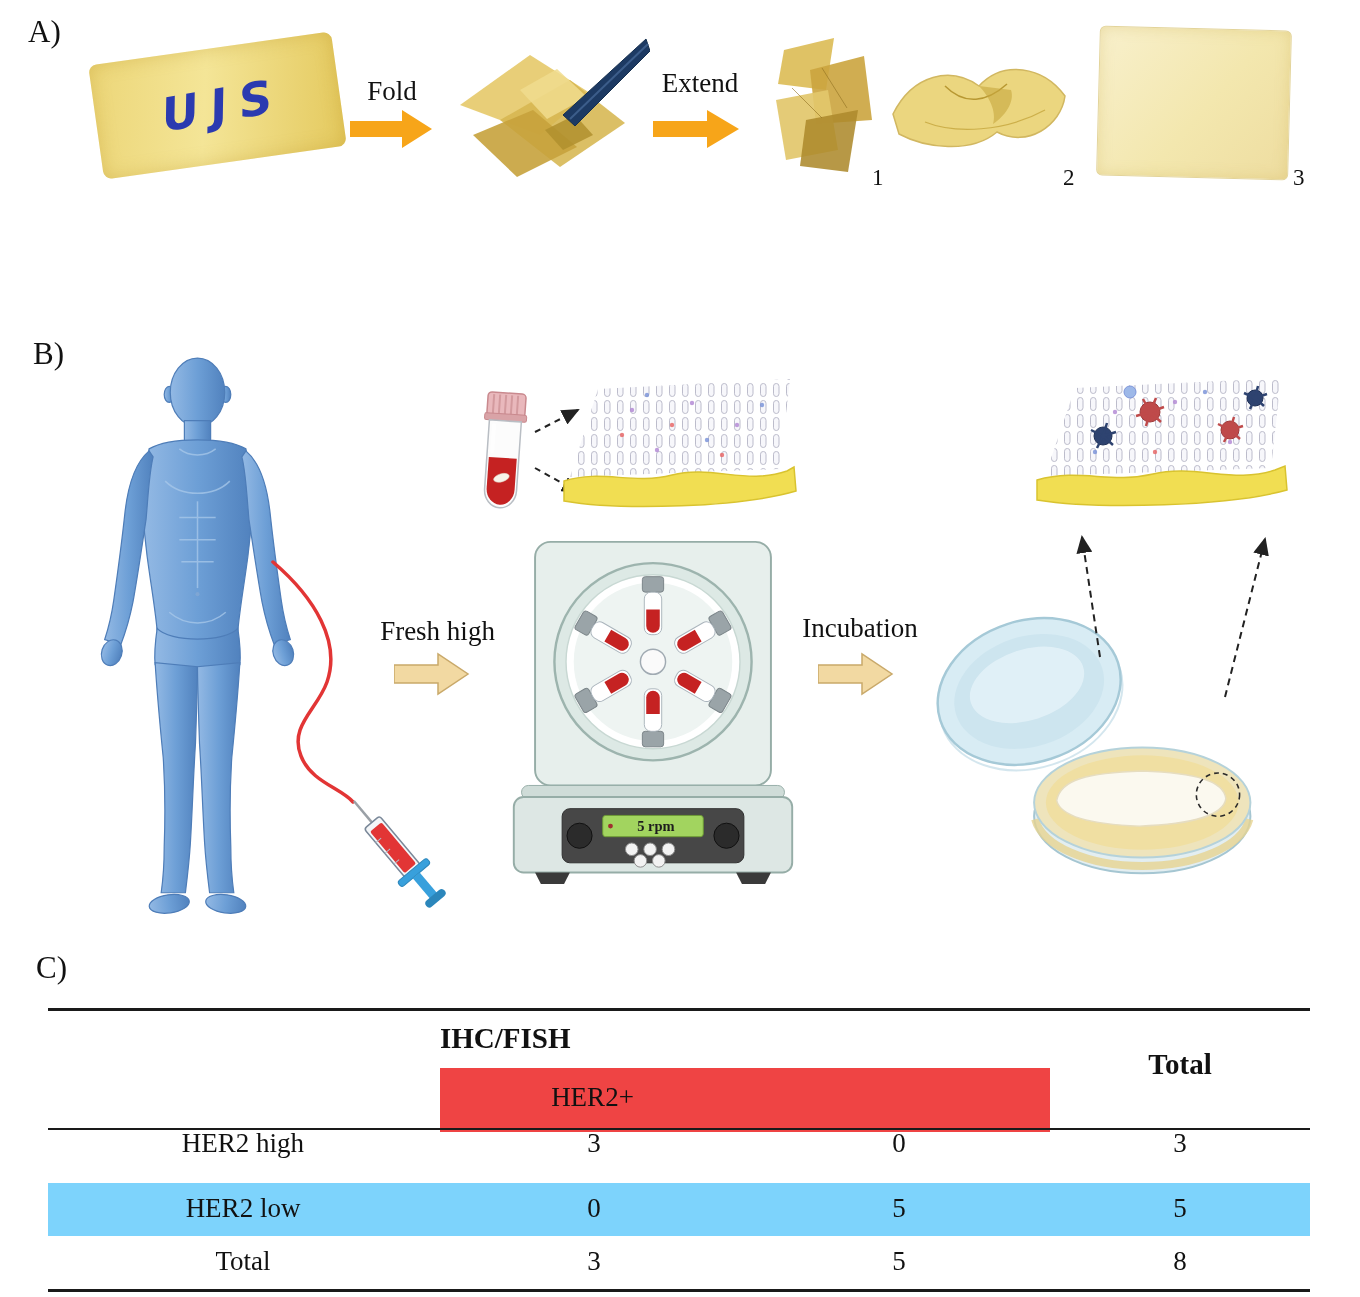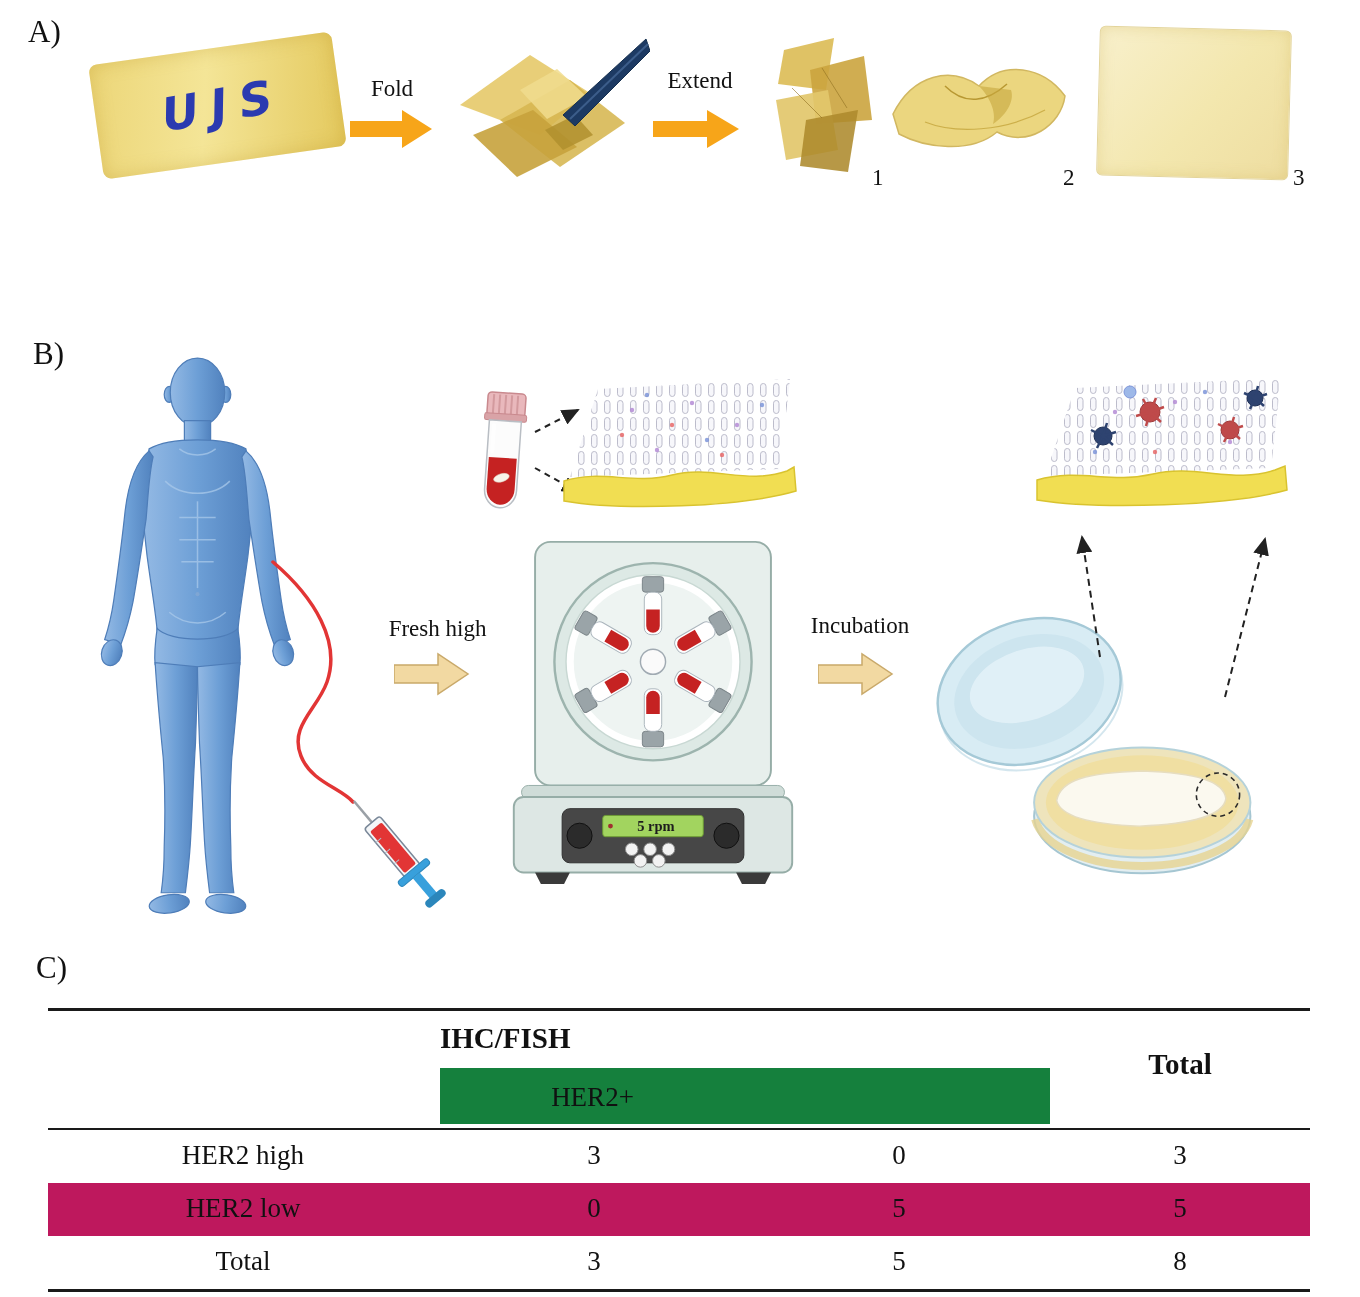--- a/index.html
+++ b/index.html
@@ -1,20 +1,20 @@
 <!DOCTYPE html>
 <html><head>
 <meta charset="utf-8">
 <style>
   html,body{margin:0;padding:0;background:#ffffff;}
   #canvas{position:relative;width:1360px;height:1297px;background:#ffffff;overflow:hidden;
           font-family:"Liberation Serif",serif;color:#111;}
   .abs{position:absolute;}
   .panel-label{font-size:31px;color:#111;}
-  .cap-label{font-size:23px;color:#111;text-align:center;}
+  .cap-label{font-size:27px;color:#111;text-align:center;}
   .num-label{font-size:23px;color:#111;}
 
   
   .film-ujs{left:95px;top:48px;width:245px;height:115px;transform:rotate(-8deg);
     background:linear-gradient(100deg,#ecd678 0%,#f4e597 45%,#e4c95e 100%);
     border-radius:8px;box-shadow:inset 0 0 18px rgba(190,150,40,.35);
     display:flex;align-items:center;justify-content:center;}
   .film-ujs span{font-family:"DejaVu Sans",sans-serif;font-style:italic;font-weight:bold;
     font-size:46px;letter-spacing:12px;color:#2b3ab0;transform:rotate(-2deg);padding-left:10px;}
   .sample3{left:1098px;top:28px;width:190px;height:148px;transform:rotate(1.5deg);
@@ -22,26 +22,26 @@
     border:1px solid #e3d49a;border-radius:6px;box-shadow:inset 0 0 14px rgba(210,180,90,.35);}
 
   
   .c-table{left:48px;top:1008px;width:1262px;height:284px;}
   .t-line{position:absolute;left:0;width:100%;background:#1a1a1a;}
   .t-top{top:0;height:3px}
   .t-mid{top:120px;height:2px}
   .t-bot{top:281px;height:3px}
   .t-rowhdr{position:absolute;left:0;top:44px;width:390px;text-align:center;font-weight:bold;font-size:25px;}
   .t-grouphdr{position:absolute;left:392px;top:14px;width:610px;text-align:left;font-weight:bold;font-size:29px;}
-  .t-subband{position:absolute;left:392px;top:60px;width:610px;height:56px;background:#15803d;}
+  .t-subband{position:absolute;left:392px;top:60px;width:610px;height:64px;background:#ef4444;}
   .t-sub{position:absolute;top:14px;width:305px;text-align:center;font-size:27px;}
   .t-sub1{left:0}.t-sub2{left:305px}
   .t-totalhdr{position:absolute;left:1002px;top:40px;width:260px;text-align:center;font-weight:bold;font-size:29px;}
   .t-row{position:absolute;left:0;width:100%;height:53px;}
-  .t-r1{top:122px}.t-r2{top:175px;background:#be185d}.t-r3{top:228px}
+  .t-r1{top:110px}.t-r2{top:175px;background:#7dd3fc}.t-r3{top:228px}
   .t-cell{position:absolute;top:10px;text-align:center;font-size:27px;}
   .c-name{left:0;width:390px}.c-pos{left:392px;width:308px}.c-neg{left:700px;width:302px}.c-tot{left:1002px;width:260px}
 </style>
 </head>
 <body>
 
 <div id="canvas">
 
   <div class="abs panel-label" style="left:28px;top:14px">A)</div>
 

